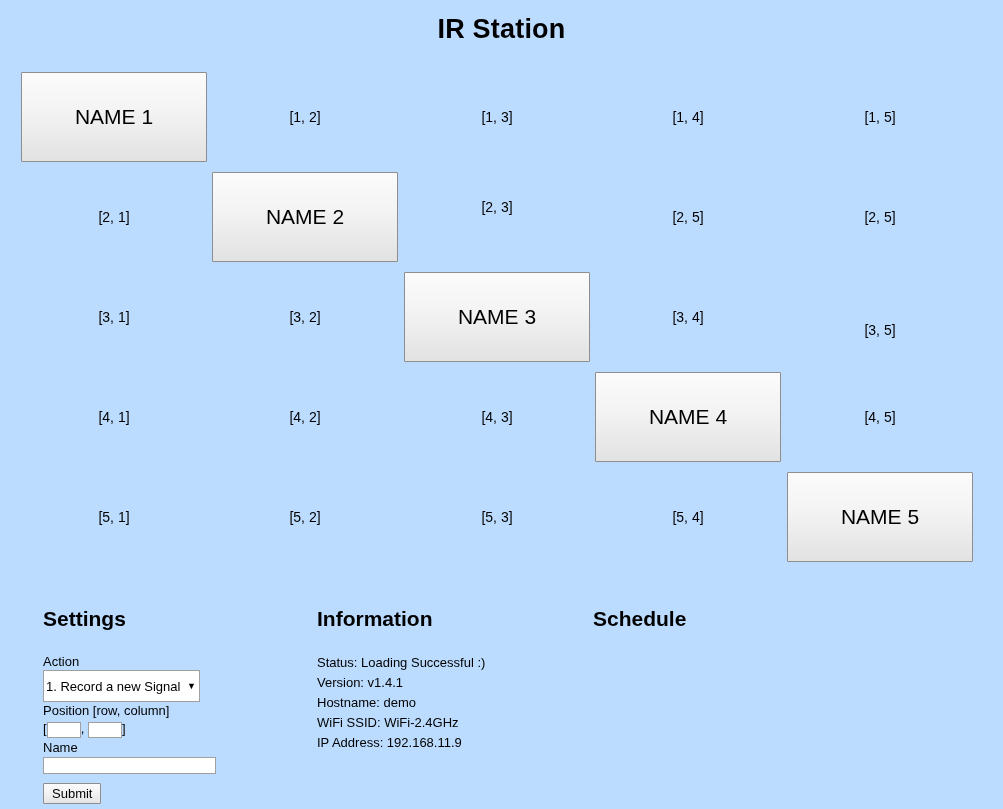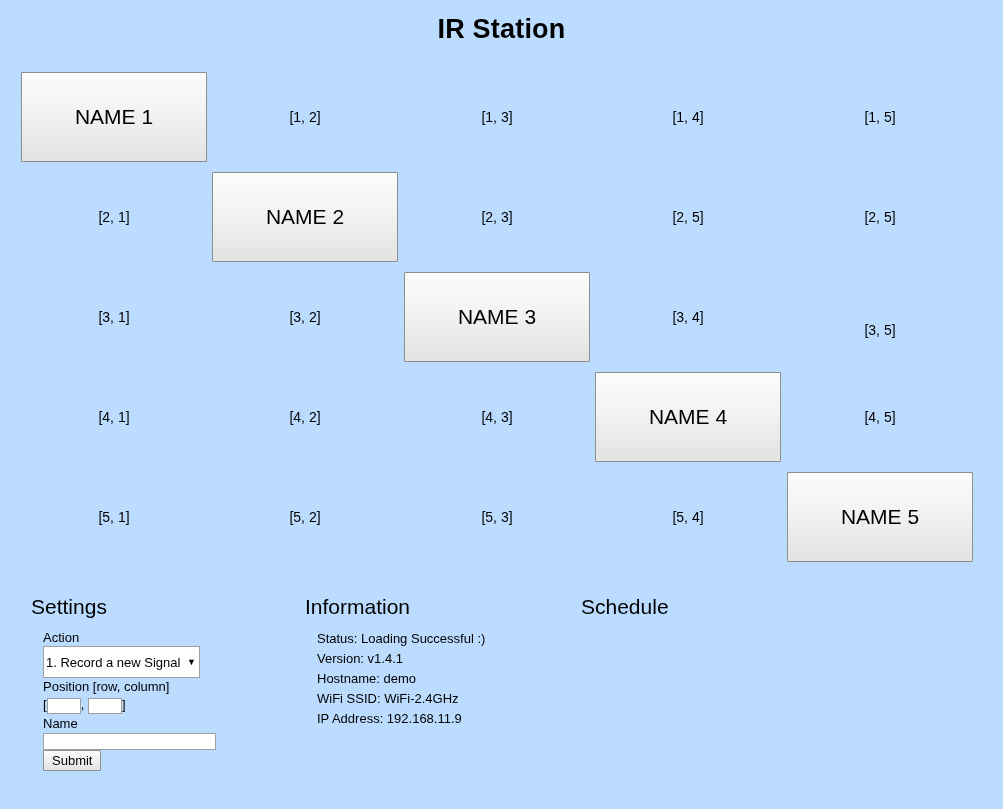--- a/index.html
+++ b/index.html
@@ -75,22 +75,22 @@
   .panel {
     position: absolute;
     top: 0;
   }
   #panel-settings    { left: 31px;  width: 260px; }
   #panel-information { left: 305px; width: 270px; }
   #panel-schedule    { left: 581px; width: 400px; }
 
   .panel-heading {
     font-size: 21px;
-    font-weight: normal;
-    margin: 0;
+    font-weight: bold;
+    margin: 12px;
     padding: 0;
     line-height: 30px;
   }
   .panel-body {
     padding-left: 12px;
     padding-top: 7px;
   }
 
   
   .field-label {
@@ -149,20 +149,21 @@
     box-sizing: border-box;
     border: 1px solid #a0a0a0;
     background: #fff;
     font-family: "Liberation Sans", sans-serif;
     font-size: 12px;
     padding: 0 2px;
     display: block;
     margin-top: 1px;
   }
   #submit-button {
+    margin-top: 9px;
     font-family: "Liberation Sans", sans-serif;
     font-size: 13px;
     padding: 2px 8px;
     border: 1px solid #8e8e8e;
     background: linear-gradient(to bottom, #fbfbfb 0%, #f2f2f2 50%, #e4e4e4 100%);
     color: #000;
     cursor: pointer;
     border-radius: 1px;
   }
 
@@ -201,21 +202,21 @@
     </div>
     <div class="grid-cell empty" style="left: 787px; top: 5px;">
       <span>[1, 5]</span>
     </div>
     <div class="grid-cell empty" style="left: 21px; top: 105px;">
       <span>[2, 1]</span>
     </div>
     <div class="grid-cell" style="left: 212px; top: 105px;">
       <button class="signal-button">NAME 2</button>
     </div>
-    <div class="grid-cell empty" style="left: 404px; top: 105px;">
+    <div class="grid-cell empty" style="left: 404px; top: 95px;">
       <span>[2, 3]</span>
     </div>
     <div class="grid-cell empty" style="left: 595px; top: 105px;">
       <span>[2, 5]</span>
     </div>
     <div class="grid-cell empty" style="left: 787px; top: 105px;">
       <span>[2, 5]</span>
     </div>
     <div class="grid-cell empty" style="left: 21px; top: 205px;">
       <span>[3, 1]</span>

